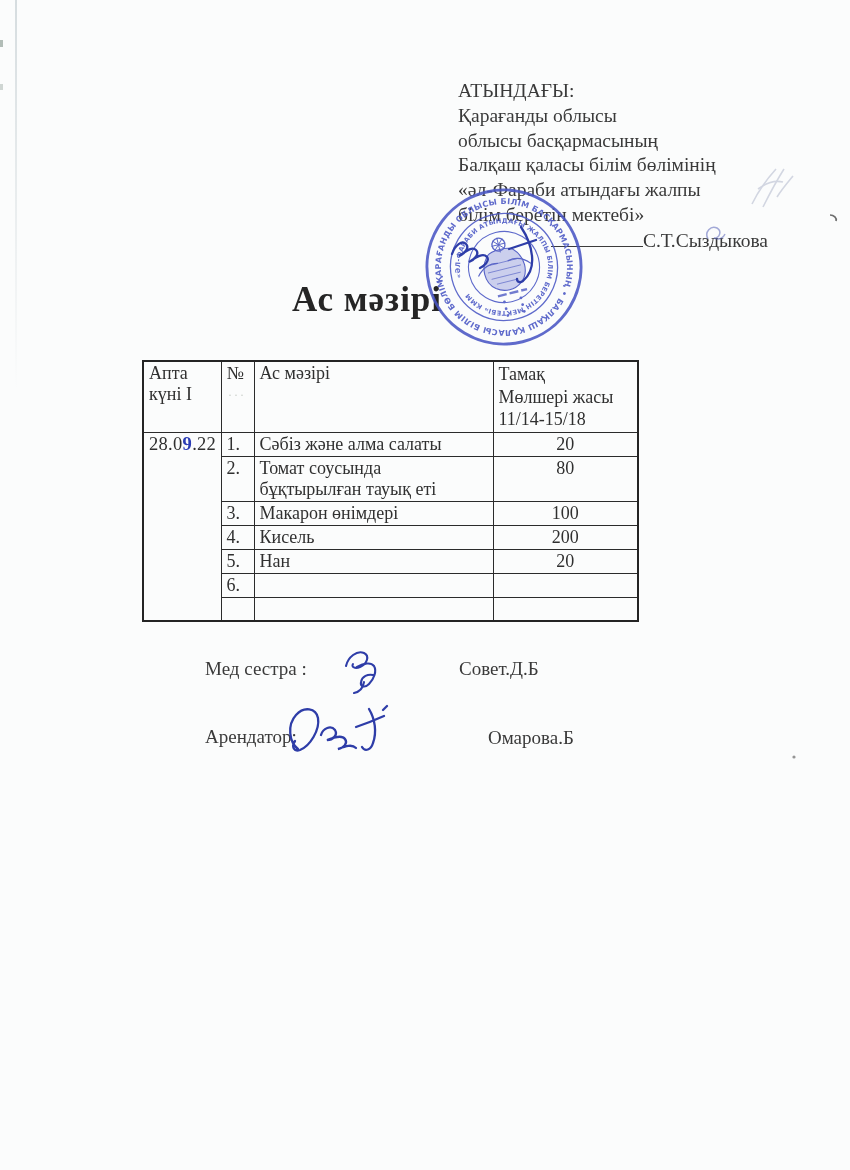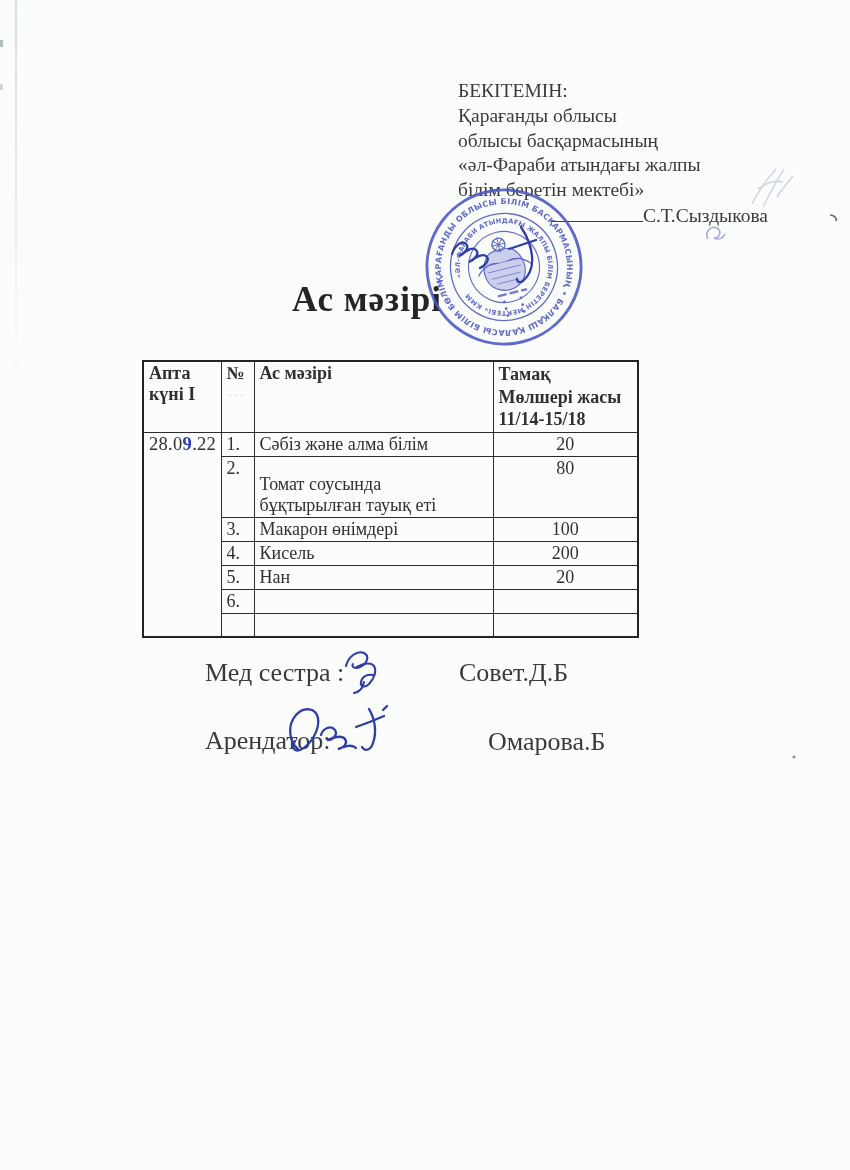--- a/index.html
+++ b/index.html
@@ -29,34 +29,34 @@
   .stamp-svg{position:absolute;left:419px;top:182px;width:170px;height:170px;}
   .ink-svg{position:absolute;left:0;top:0;width:850px;height:1170px;pointer-events:none;}
   
   .menu-table{
     position:absolute;left:142px;top:360px;width:495px;
     border-collapse:collapse;table-layout:fixed;
     font-size:18px;line-height:21px;color:#303030;
     border:2.5px solid #242424;
   }
   .menu-table td{border:1.6px solid #2b2b2b;padding:1px 5px;vertical-align:top;}
-  .row-hdr{height:66px;font-weight:bold;}
+  .row-hdr{height:66px;}
   .row-1{height:23px;}
   .row-2{height:43px;}
   .row-3,.row-4,.row-5{height:20px;}
   .row-6{height:21px;}
   .row-7{height:24px;}
   .c-date{font-size:18.5px;padding-left:7px;letter-spacing:.3px;}
   .c-num{padding-left:6px;}
   .c-portion{text-align:center;}
   .hdr-portion{line-height:22.5px;}
-  .wrap-narrow{max-width:195px;margin-top:16px;}
+  .wrap-narrow{max-width:195px;}
   .date-overwrite{color:#2b3cb5;font-weight:bold;}
   
-  .sig-label{position:absolute;font-size:26px;color:#3a3a3a;white-space:nowrap;}
+  .sig-label{position:absolute;font-size:19px;color:#3a3a3a;white-space:nowrap;}
   .lbl-nurse{left:205px;top:658px;}
   .name-nurse{left:459px;top:658px;}
   .lbl-tenant{left:205px;top:726px;}
   .name-tenant{left:488px;top:727px;}
   
   .edge-streak{
     position:absolute;left:15px;top:0;width:2px;height:390px;
     background:linear-gradient(180deg,rgba(168,182,188,.45),rgba(168,182,188,0));
   }
   .speck-a{position:absolute;left:0;top:40px;width:3px;height:7px;background:#93a29a;opacity:.7;}
@@ -67,23 +67,24 @@
 <body>
 
 <div class="page">
 
   <div class="edge-streak"></div>
   <div class="speck-a"></div>
   <div class="speck-b"></div>
   <div class="dots-artifact">···</div>
 
   <div class="approval">
-    <div>БЕКІТЕМІН:</div>
+    <div>АТЫНДАҒЫ:</div>
     <div>Қарағанды облысы</div>
     <div>облысы басқармасының</div>
+    <div>Балқаш қаласы білім бөлімінің</div>
     <div>«әл-Фараби атындағы жалпы</div>
     <div>білім беретін мектебі»</div>
     <div class="director-line">
       <span class="sig-underline"></span><span>С.Т.Сыздыкова</span>
     </div>
   </div>
 
   <div class="doc-title">Ас мәзірі</div>
 
   <table class="menu-table">
@@ -103,21 +104,21 @@
       <td>Ас мәзірі</td>
       <td class="hdr-portion">
         <div>Тамақ</div>
         <div>Мөлшері жасы</div>
         <div>11/14-15/18</div>
       </td>
     </tr>
     <tr class="row-1">
       <td class="c-date" rowspan="7"><span>28.0</span><span class="date-overwrite">9</span><span>.22</span></td>
       <td class="c-num">1.</td>
-      <td>Сәбіз және алма білім</td>
+      <td>Сәбіз және алма салаты</td>
       <td class="c-portion">20</td>
     </tr>
     <tr class="row-2">
       <td class="c-num">2.</td>
       <td>
             <div class="wrap-narrow">Томат соусында бұқтырылған тауық еті</div>
           </td>
       <td class="c-portion">80</td>
     </tr>
     <tr class="row-3">

